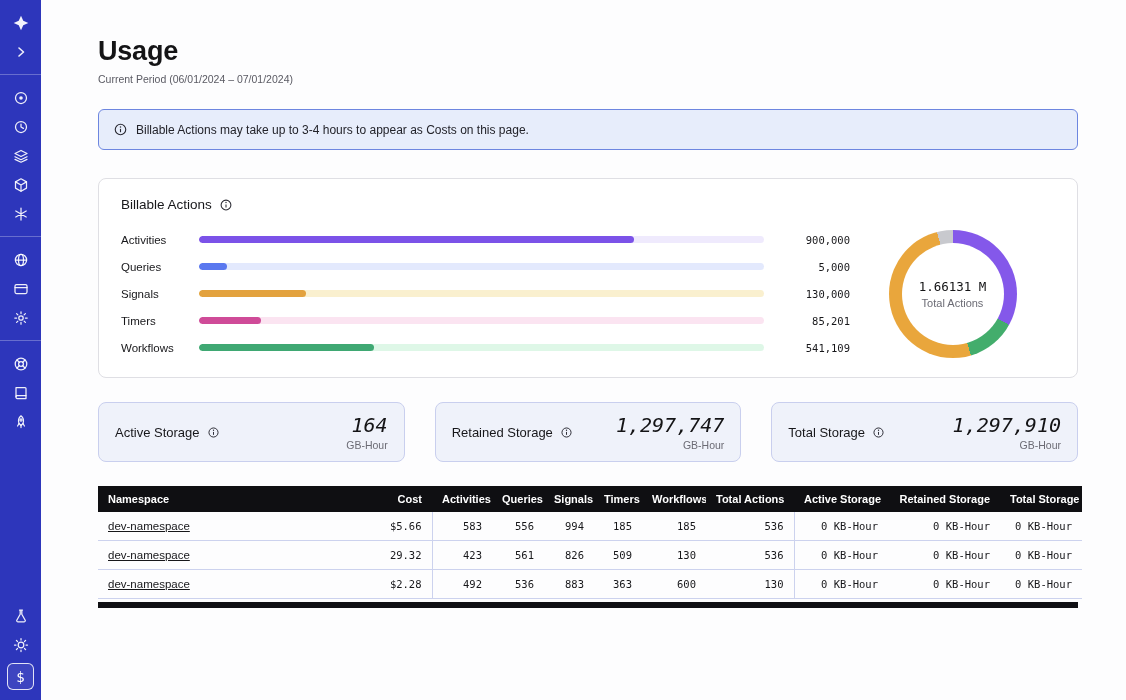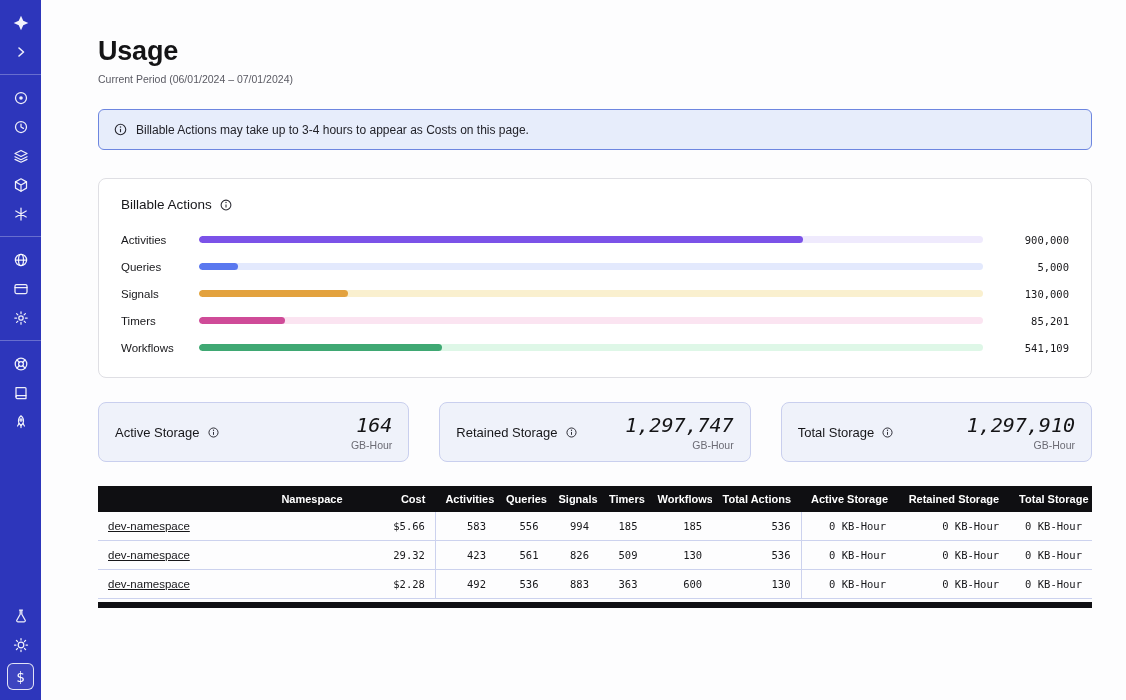--- a/index.html
+++ b/index.html
@@ -29,21 +29,21 @@
   .topbar svg { stroke:#26262e; fill:none; stroke-width:1.3; stroke-linecap:round; stroke-linejoin:round; }
   .tz { display:flex; align-items:center; gap:6px; font-size:12.5px; color:#1d1d22; cursor:pointer; }
   .chev { width:6px; height:6px; border-right:1.5px solid #44444c; border-bottom:1.5px solid #44444c;
     display:inline-block; transform:rotate(45deg) translate(-1px,-1px); }
   .iconbtn { background:none; border:none; padding:0; cursor:pointer; display:flex; align-items:center; }
   .account { display:flex; align-items:center; gap:7px; cursor:pointer; }
   .avatar { width:26px; height:26px; border-radius:50%; border:1px solid #d9d9df;
     background:radial-gradient(circle at 38% 30%, #d9b89f 0%, #9b6b4e 45%, #46301f 100%); }
 
   
-  .content { flex:1; padding:0 34px 0 57px; overflow:hidden; }
+  .content { flex:1; padding:0 48px 0 57px; overflow:hidden; }
   .page-head { display:flex; justify-content:space-between; align-items:flex-start; margin-top:36px; }
   h1 { font-size:27px; font-weight:600; margin:0; color:#141416; letter-spacing:-.2px; }
   .subtitle { font-size:10.5px; color:#5a5a63; margin-top:6px; }
   .period-btn { display:flex; align-items:center; gap:9px; background:#fff;
     border:1px solid #8f919c; border-radius:8px; padding:9px 14px; font-size:13px;
     color:#18181b; cursor:pointer; font-family:inherit; margin-top:4px; }
   .period-btn svg { stroke:#26262e; fill:none; stroke-width:1.3; stroke-linecap:round; }
 
   .banner { margin-top:24px; background:#e7edfb; border:1px solid #6d86e0; border-radius:6px;
     padding:12px 14px; font-size:12px; color:#23232a; display:flex; align-items:center; gap:8px; }
@@ -79,21 +79,21 @@
   .storage-card { background:#eff2fa; border:1px solid #c9cfee; border-radius:8px;
     padding:10px 16px; display:flex; align-items:center; justify-content:space-between; height:60px; }
   .sc-label { font-size:13px; color:#17171a; display:flex; align-items:center; gap:7px; }
   .sc-value { text-align:right; }
   .sc-num { font-family:"DejaVu Sans Mono",monospace; font-size:20px; color:#141416;font-style:italic; }
   .sc-unit { font-size:10.5px; color:#6b6b74; margin-top:2px; }
 
   .table-wrap { margin-top:24px; }
   table { width:100%; border-collapse:collapse; table-layout:fixed; }
   thead th { background:#0f0f12; color:#fff; font-size:11px; font-weight:600;
-    padding:7px 10px; text-align:right; overflow:hidden; white-space:nowrap; }
+    padding:7px 10px; text-align:left; overflow:hidden; white-space:nowrap; }
   th.num { text-align:right; }
   td { font-size:10.5px; padding:8px 10px; border-bottom:1px solid #ccd2ee; color:#17171a;
     font-family:"DejaVu Sans Mono",monospace; overflow:hidden; white-space:nowrap; }
   td.num { text-align:right; }
   td.gb { border-left:1px solid #ccd2ee; }
   td.c0 { font-family:"Liberation Sans",sans-serif; font-size:11.5px; }
   a.ns-link { color:#17171a; text-decoration:underline; }
   .c0{width:252px}.c1{width:82px}.c2{width:60px}.c3{width:52px}.c4{width:50px}
   .c5{width:48px}.c6{width:64px}.c7{width:88px}.c8{width:94px}.c9{width:112px}.c10{width:82px}
   .partial-bar { height:6px; background:#101014; margin-top:3px; }
@@ -262,20 +262,27 @@
                 <span class="bar-value">85,201</span>
               </div>
               <div class="bar-row">
                 <span class="bar-label">Workflows</span>
                 <span class="bar-track" style="background:#def7e7">
                   <span class="bar-fill" style="width:31%;background:#3fa873"></span>
                 </span>
                 <span class="bar-value">541,109</span>
               </div>
             </div>
+          <div class="donut-wrap">
+            <div class="donut" id="donut" style="background: conic-gradient(rgb(132, 88, 234) 0%, rgb(132, 88, 234) 33%, rgb(67, 173, 108) 33%, rgb(67, 173, 108) 45.5%, rgb(233, 166, 60) 45.5%, rgb(233, 166, 60) 96%, rgb(200, 201, 206) 96%, rgb(200, 201, 206) 100%);"></div>
+            <div class="donut-center">
+              <div class="dc-val">1.66131 M</div>
+              <div class="dc-sub">Total Actions</div>
+            </div>
+          </div>
         </div>
       </section>
 
       <div class="storage-row">
         <div class="storage-card">
           <span class="sc-label">
             <span>Active Storage</span>
             <svg class="info-ic" width="13" height="13" viewBox="0 0 16 16">
                 <circle cx="8" cy="8" r="5.6"></circle>
                 <path d="M8 7.3 V10.9"></path>

